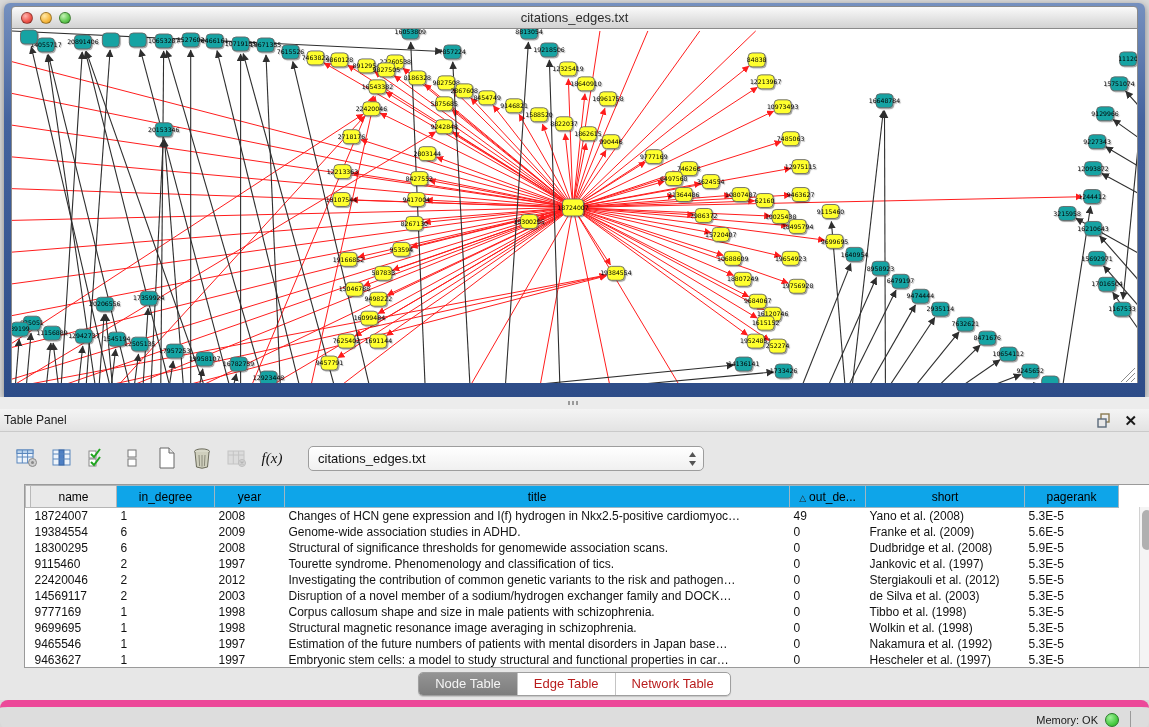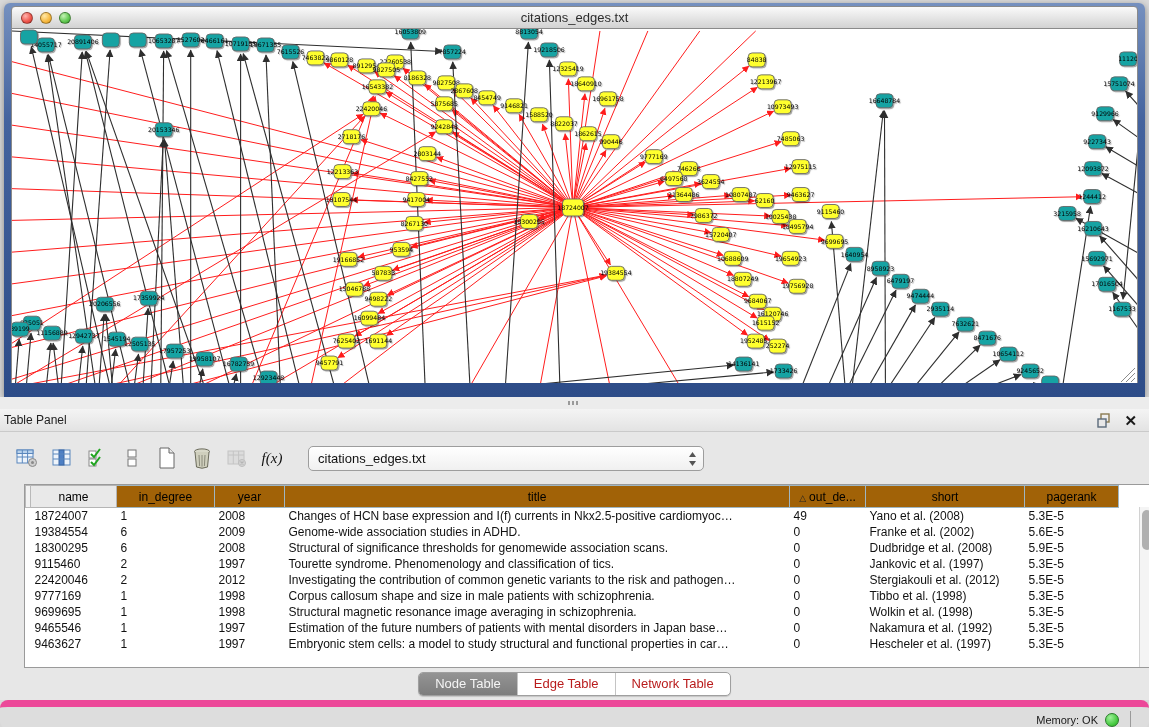--- a/index.html
+++ b/index.html
@@ -40,21 +40,21 @@
   .tb-btn.disabled{opacity:.45;}
   .fx{font-family:"Liberation Serif",serif;font-style:italic;font-weight:normal;font-size:15px;color:#111;}
   .combo{margin-left:14px;width:396px;height:25px;border:1px solid #9d9d9d;border-radius:5px;
       background:linear-gradient(#ffffff,#f0f0f0);display:flex;align-items:center;box-sizing:border-box;
       font-size:13px;color:#111;padding-left:9px;position:relative;}
   .combo .arrows{position:absolute;right:6px;top:4px;}
 
   .tablebox{position:absolute;left:24px;top:75px;width:1132px;height:184px;background:#fff;
       border:1px solid #9a9a9a;box-sizing:border-box;overflow:hidden;}
   table.grid{border-collapse:collapse;table-layout:fixed;width:1093px;}
-  table.grid th{background:#a16207;border:1px solid #9fb6c2;font-weight:normal;font-size:12px;
+  table.grid th{background:#0ea5e9;border:1px solid #9fb6c2;font-weight:normal;font-size:12px;
       color:#000;height:21px;text-align:center;overflow:hidden;white-space:nowrap;padding:0 3px;}
   table.grid th.lead{background:#f2f2f2;border-color:#b9b9b9;}
   table.grid th.gray{background:#e9e9e9;border-color:#b5b5b5;}
   table.grid td{font-size:12px;color:#111;height:16px;padding:0 4px;white-space:nowrap;
       overflow:hidden;border:none;}
   .sort-glyph{font-size:9px;margin-right:3px;color:#222;}
   .vscroll{position:absolute;right:0;top:22px;bottom:0;width:15px;background:#f4f4f4;border-left:1px solid #d2d2d2;}
   .vthumb{position:absolute;left:2px;top:3px;width:10px;height:40px;border-radius:5px;background:#b0b0b0;}
 
   .tabsrow{position:absolute;left:0;bottom:4px;width:100%;text-align:center;}
@@ -863,33 +863,33 @@
               <th class="">short</th>
               <th class="">pagerank</th>
             </tr>
           </thead>
         <tbody id="tbody">
             <tr>
               <td></td>
               <td>18724007</td>
               <td>1</td>
               <td>2008</td>
-              <td>Changes of HCN base expression and I(f) currents in Nkx2.5-positive cardiomyoc…</td>
+              <td>Changes of HCN gene expression and I(f) hydrogen in Nkx2.5-positive cardiomyoc…</td>
               <td>49</td>
               <td>Yano et al. (2008)</td>
               <td>5.3E-5</td>
             </tr>
             <tr>
               <td></td>
               <td>19384554</td>
               <td>6</td>
               <td>2009</td>
               <td>Genome-wide association studies in ADHD.</td>
               <td>0</td>
-              <td>Franke et al. (2002)</td>
+              <td>Franke et al. (2009)</td>
               <td>5.6E-5</td>
             </tr>
             <tr>
               <td></td>
               <td>18300295</td>
               <td>6</td>
               <td>2008</td>
               <td>Structural of significance thresholds for genomewide association scans.</td>
               <td>0</td>
               <td>Dudbridge et al. (2008)</td>
@@ -910,20 +910,30 @@
               <td>22420046</td>
               <td>2</td>
               <td>2012</td>
               <td>Investigating the contribution of common genetic variants to the risk and pathogen…</td>
               <td>0</td>
               <td>Stergiakouli et al. (2012)</td>
               <td>5.5E-5</td>
             </tr>
             <tr>
               <td></td>
+              <td>14569117</td>
+              <td>2</td>
+              <td>2003</td>
+              <td>Disruption of a novel member of a sodium/hydrogen exchanger family and DOCK…</td>
+              <td>0</td>
+              <td>de Silva et al. (2003)</td>
+              <td>5.3E-5</td>
+            </tr>
+            <tr>
+              <td></td>
               <td>9777169</td>
               <td>1</td>
               <td>1998</td>
               <td>Corpus callosum shape and size in male patients with schizophrenia.</td>
               <td>0</td>
               <td>Tibbo et al. (1998)</td>
               <td>5.3E-5</td>
             </tr>
             <tr>
               <td></td>

